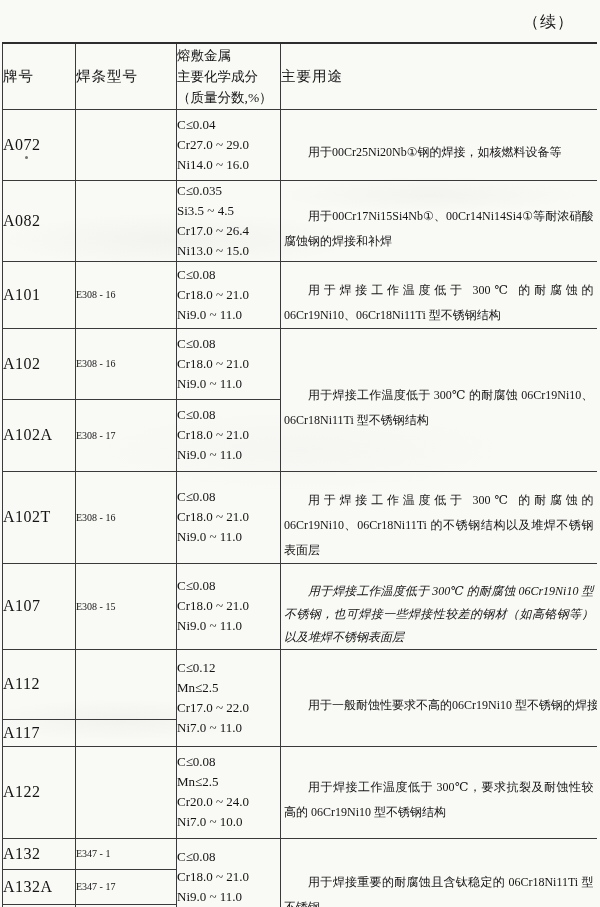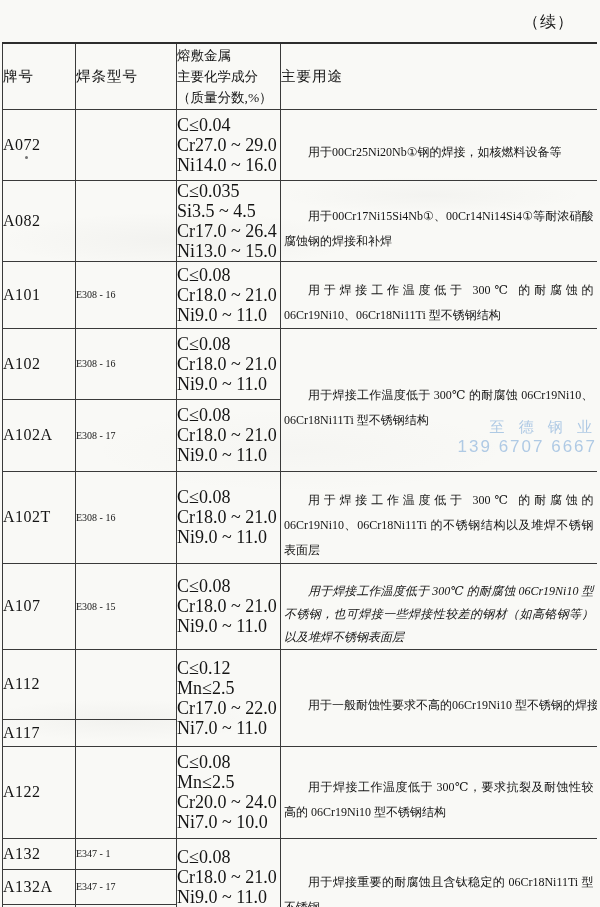--- a/index.html
+++ b/index.html
@@ -37,45 +37,41 @@
   .tbl td{
     border:1px solid #3a3a3a;
     padding:0;vertical-align:middle;text-align:left;
     overflow:hidden;color:#141414;
   }
   .tbl td.last-col{border-right:none;}
   .hdr{font-size:14.5px;letter-spacing:1px;}
   .hdr-chem div{font-size:13.5px;line-height:21px;letter-spacing:0;}
   .brand{font-size:16px;letter-spacing:.5px;}
   .model{font-size:10px;}
-  .chem div{font-size:18px;line-height:20px;white-space:nowrap;}
+  .chem div{font-size:13px;line-height:20px;white-space:nowrap;}
   td.u{
     text-align:left;text-indent:2em;
     padding:16px 3px 0 3px;
     font-size:12px;line-height:25px;
     text-align:justify;
   }
   td.u.compact{line-height:23px;font-style:italic;}
   td.u.one{white-space:nowrap;text-align:left;}
   .stray-dot{
     position:absolute;left:25px;top:156px;width:3px;height:3px;
     background:#5a5a5a;border-radius:50%;opacity:.85;
   }
 </style>
 </head>
 <body>
 
 <div class="page">
 
   <div class="cont-label">（续）</div>
 
-  <div class="watermark">
-    <div class="wm-line1">至 德 钢 业</div>
-    <div class="wm-line2">139 6707 6667</div>
-  </div>
 
   <table class="tbl">
     <colgroup>
       <col style="width:73px">
         <col style="width:101px">
         <col style="width:104px">
         <col style="width:316px">
     </colgroup>
 
     <tbody>

